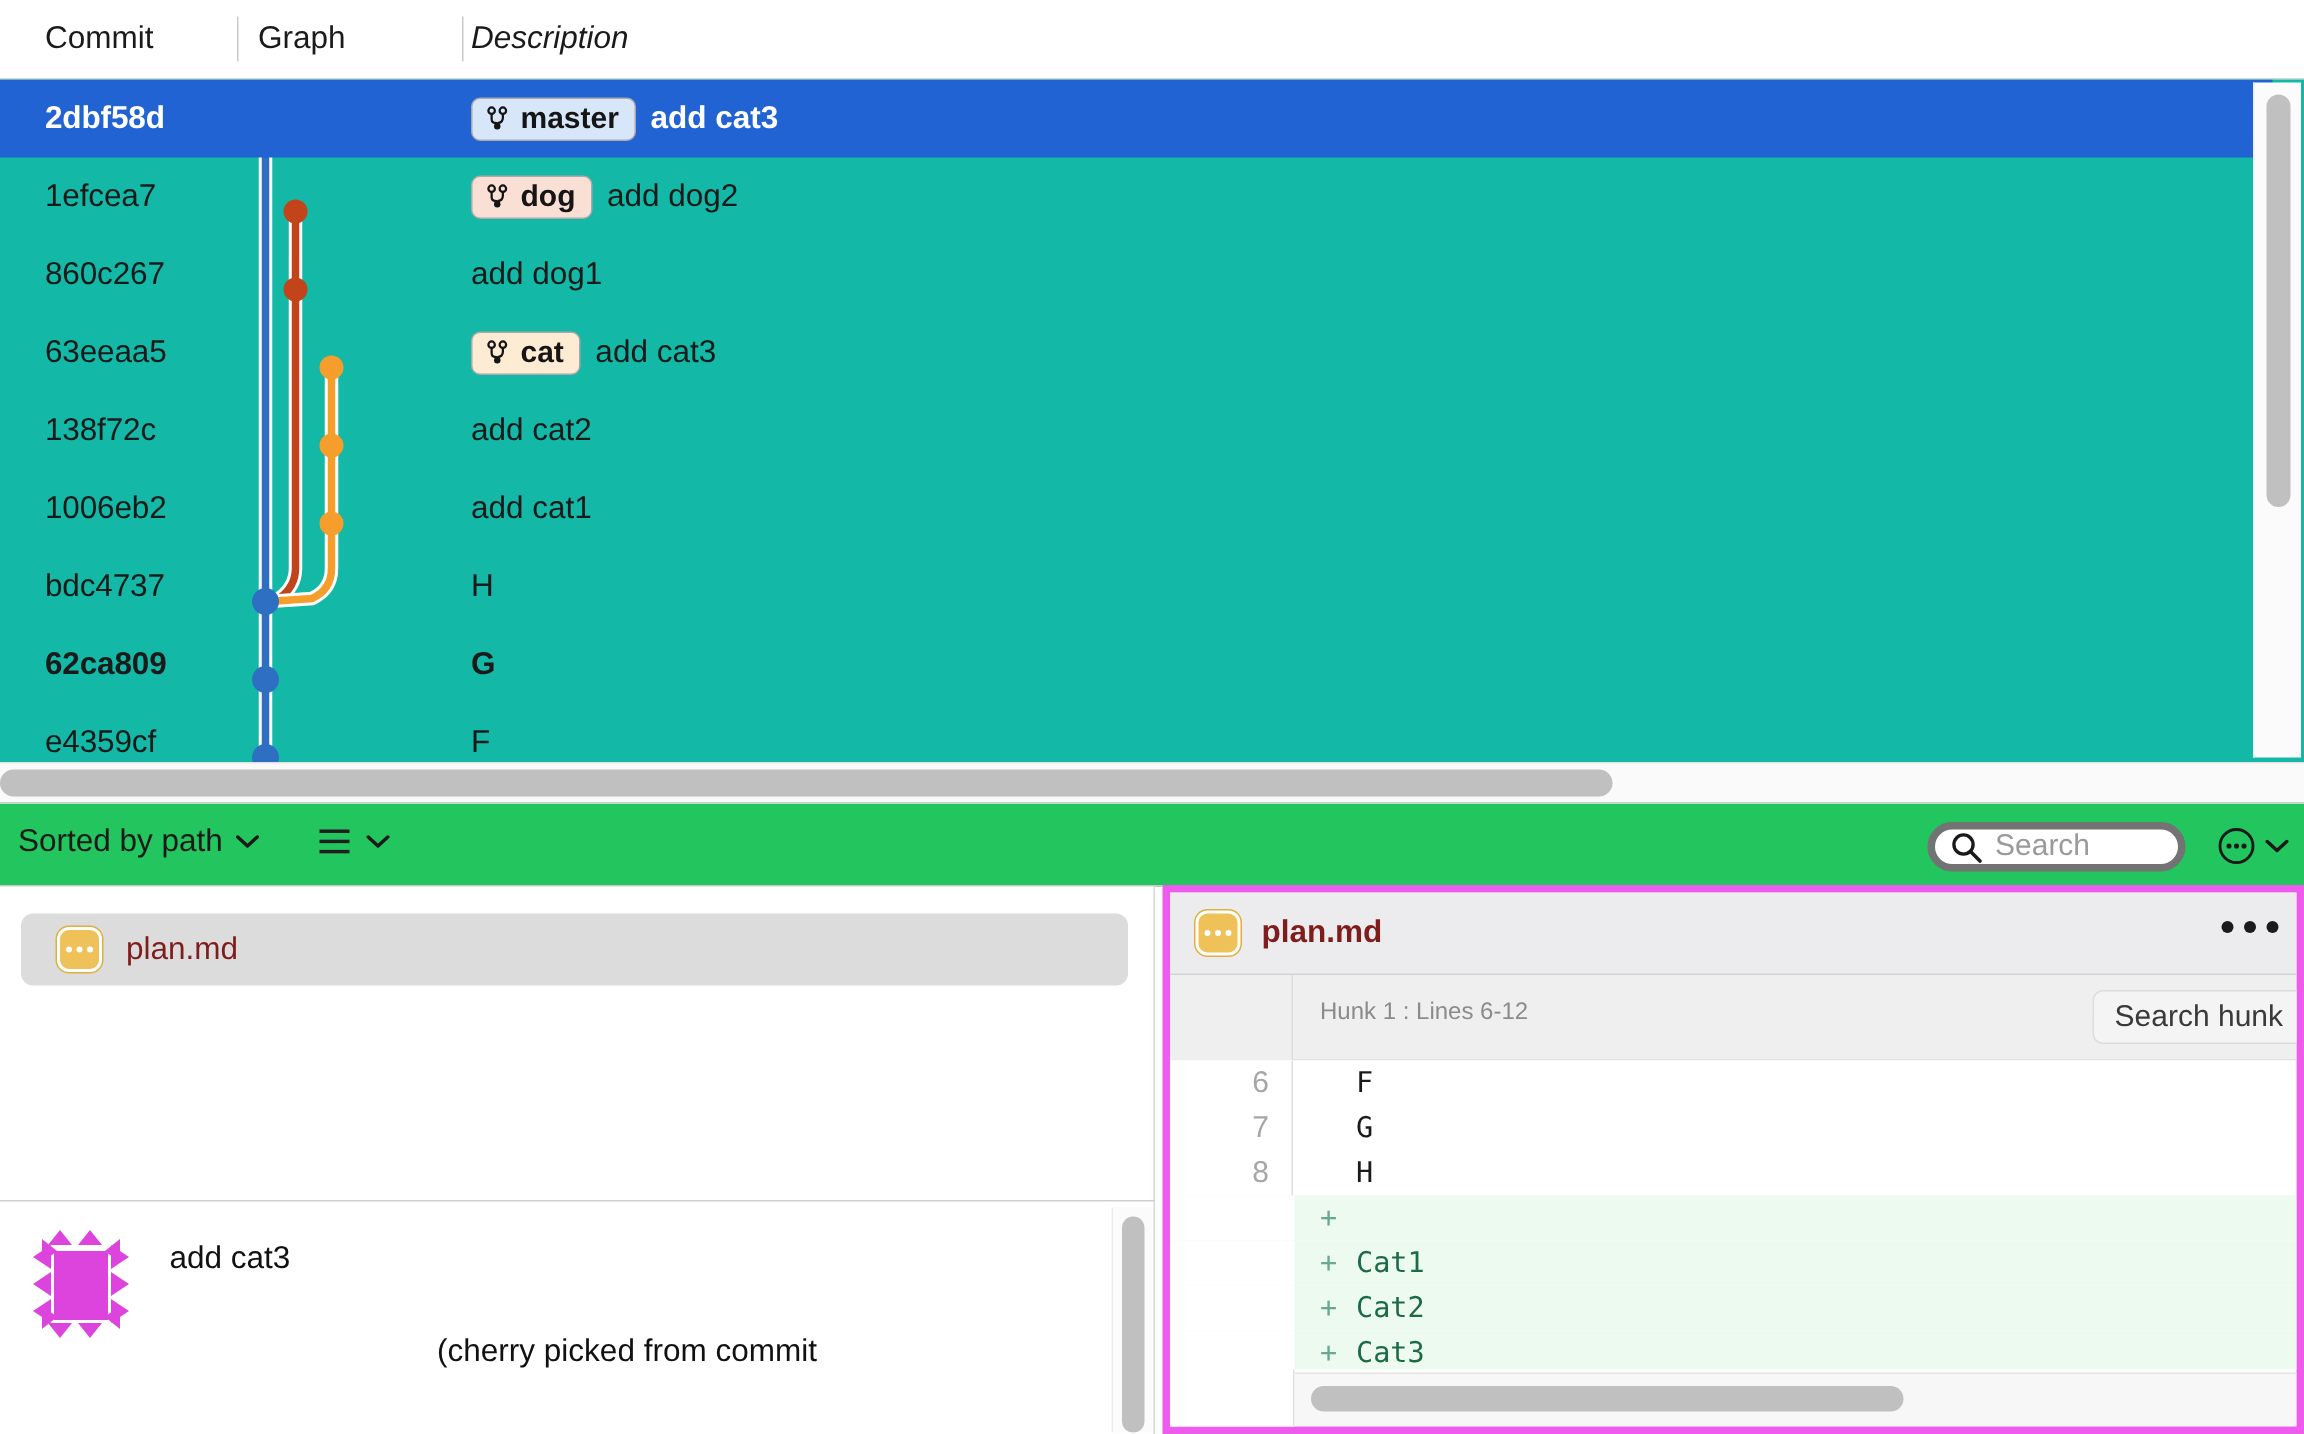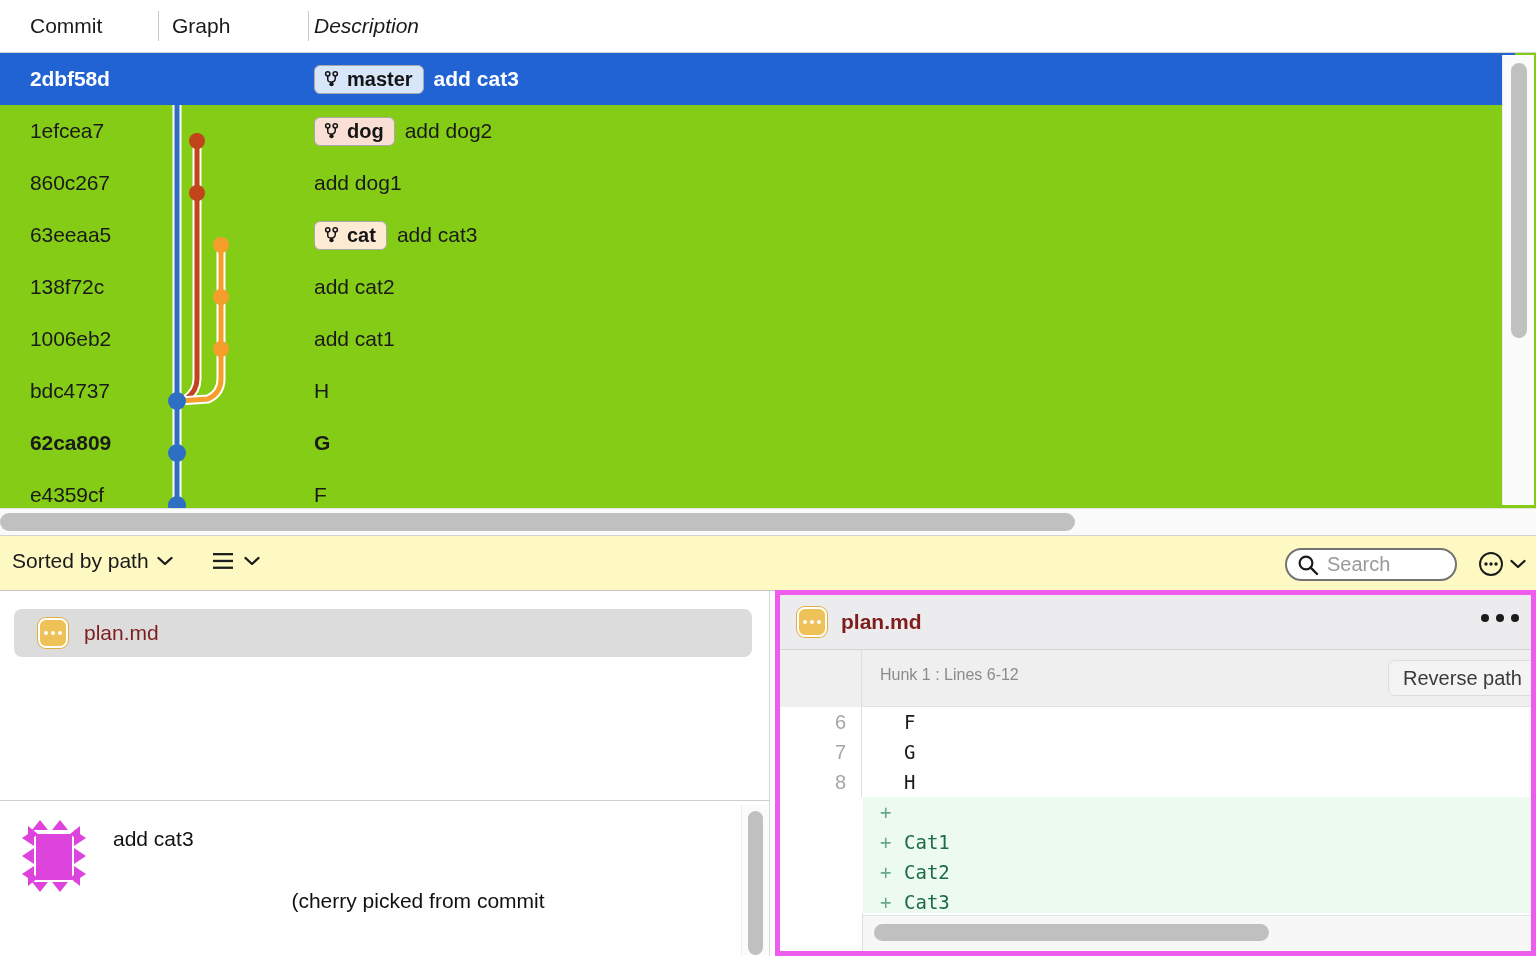--- a/index.html
+++ b/index.html
@@ -21,21 +21,21 @@
     display: flex; align-items: center;
     font-size: 21px; color: #1a1a1a;
   }
   .cl-header .hsep {
     position: absolute; top: 11px; width: 1px; height: 30px; background: #c9c9c9;
   }
 
   
   .cl-body {
     position: absolute; left: 0; top: 53px; width: 1536px; height: 455px;
-    background: #84cc16; overflow: hidden;
+    background: #14b8a6; overflow: hidden;
   }
   .cl-row {
     position: absolute; left: 0; width: 1515px; height: 52px;
     display: flex; align-items: center;
   }
   .cl-row.selected { background: #2263d4; }
   .cl-sha {
     position: absolute; left: 30px; font-size: 21px; color: #1a1a1a;
     letter-spacing: -0.1px; white-space: nowrap;
   }
@@ -71,36 +71,36 @@
     background: #fafafa; border-top: 1px solid #e3e3e3;
   }
   .cl-hscroll .thumb {
     position: absolute; left: 0; top: 4px; width: 1075px; height: 18px;
     background: #c0c0c0; border-radius: 9px;
   }
 
   
   .toolbar {
     position: absolute; left: 0; top: 535px; width: 1536px; height: 56px;
-    background: #fef9c3; border-top: 1px solid #d3d3d3; border-bottom: 1px solid #c8c8c8;
+    background: #22c55e; border-top: 1px solid #d3d3d3; border-bottom: 1px solid #c8c8c8;
   }
   .tb-sort {
     position: absolute; left: 12px; top: 13px;
     display: flex; align-items: center; gap: 8px;
     font-size: 21px; color: #1a1a1a; cursor: default;
   }
   .chev { width: 16px; height: 10px; display: block; }
   .tb-list {
     position: absolute; left: 212px; top: 16px;
     display: flex; align-items: center; gap: 10px; cursor: default;
   }
   .hamburger { width: 22px; height: 18px; display: block; }
   .tb-search {
     position: absolute; left: 1285px; top: 12px; width: 172px; height: 33px;
-    background: #ffffff; border: 2px solid #737373; border-radius: 17px;
+    background: #ffffff; border: 5px solid #737373; border-radius: 17px;
     display: flex; align-items: center; padding-left: 10px; gap: 8px;
   }
   .tb-search .mag { width: 22px; height: 22px; display: block; flex: none; }
   .tb-search .ph { font-size: 20px; color: #9a9a9a; }
   .tb-more {
     position: absolute; left: 1478px; top: 15px;
     display: flex; align-items: center; gap: 6px;
   }
   .circdots { width: 26px; height: 26px; display: block; }
 
@@ -453,21 +453,21 @@
       <span class="diff-dots">
           <i></i>
           <i></i>
           <i></i>
         </span>
     </div>
 
     <div class="hunk-bar">
       <div class="hunk-gutter"></div>
       <div class="hunk-label">Hunk 1 : Lines 6-12</div>
-      <div class="reverse-btn">Reverse path</div>
+      <div class="reverse-btn">Search hunk</div>
     </div>
 
     <div class="diff-lines">
       <div class="gutter-col"></div>
 
       <div class="dline ctx" style="top:0px;">
         <span class="lno">6</span>
         <span class="txt">F</span>
       </div>
       <div class="dline ctx" style="top:30px;">

